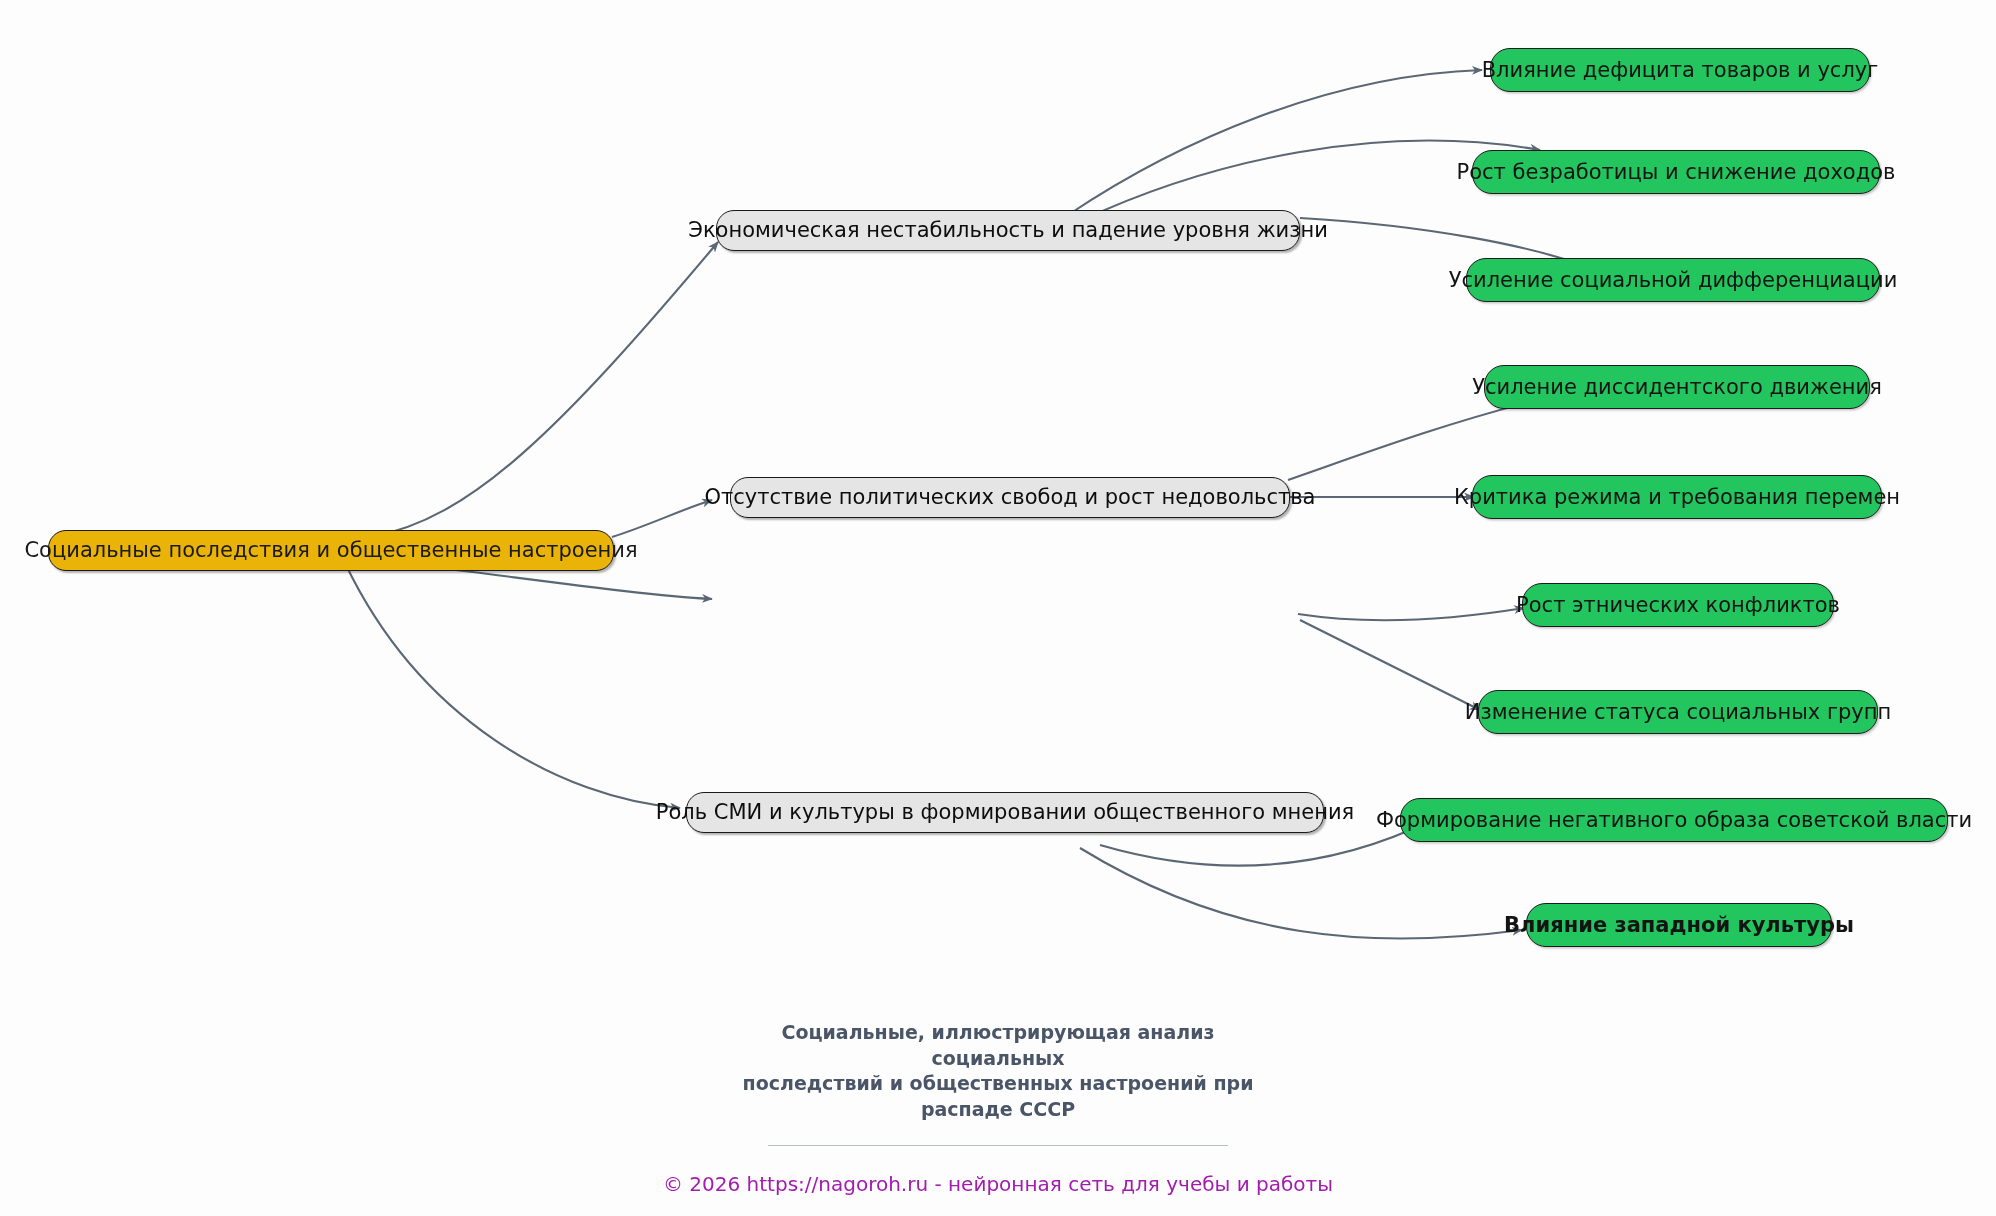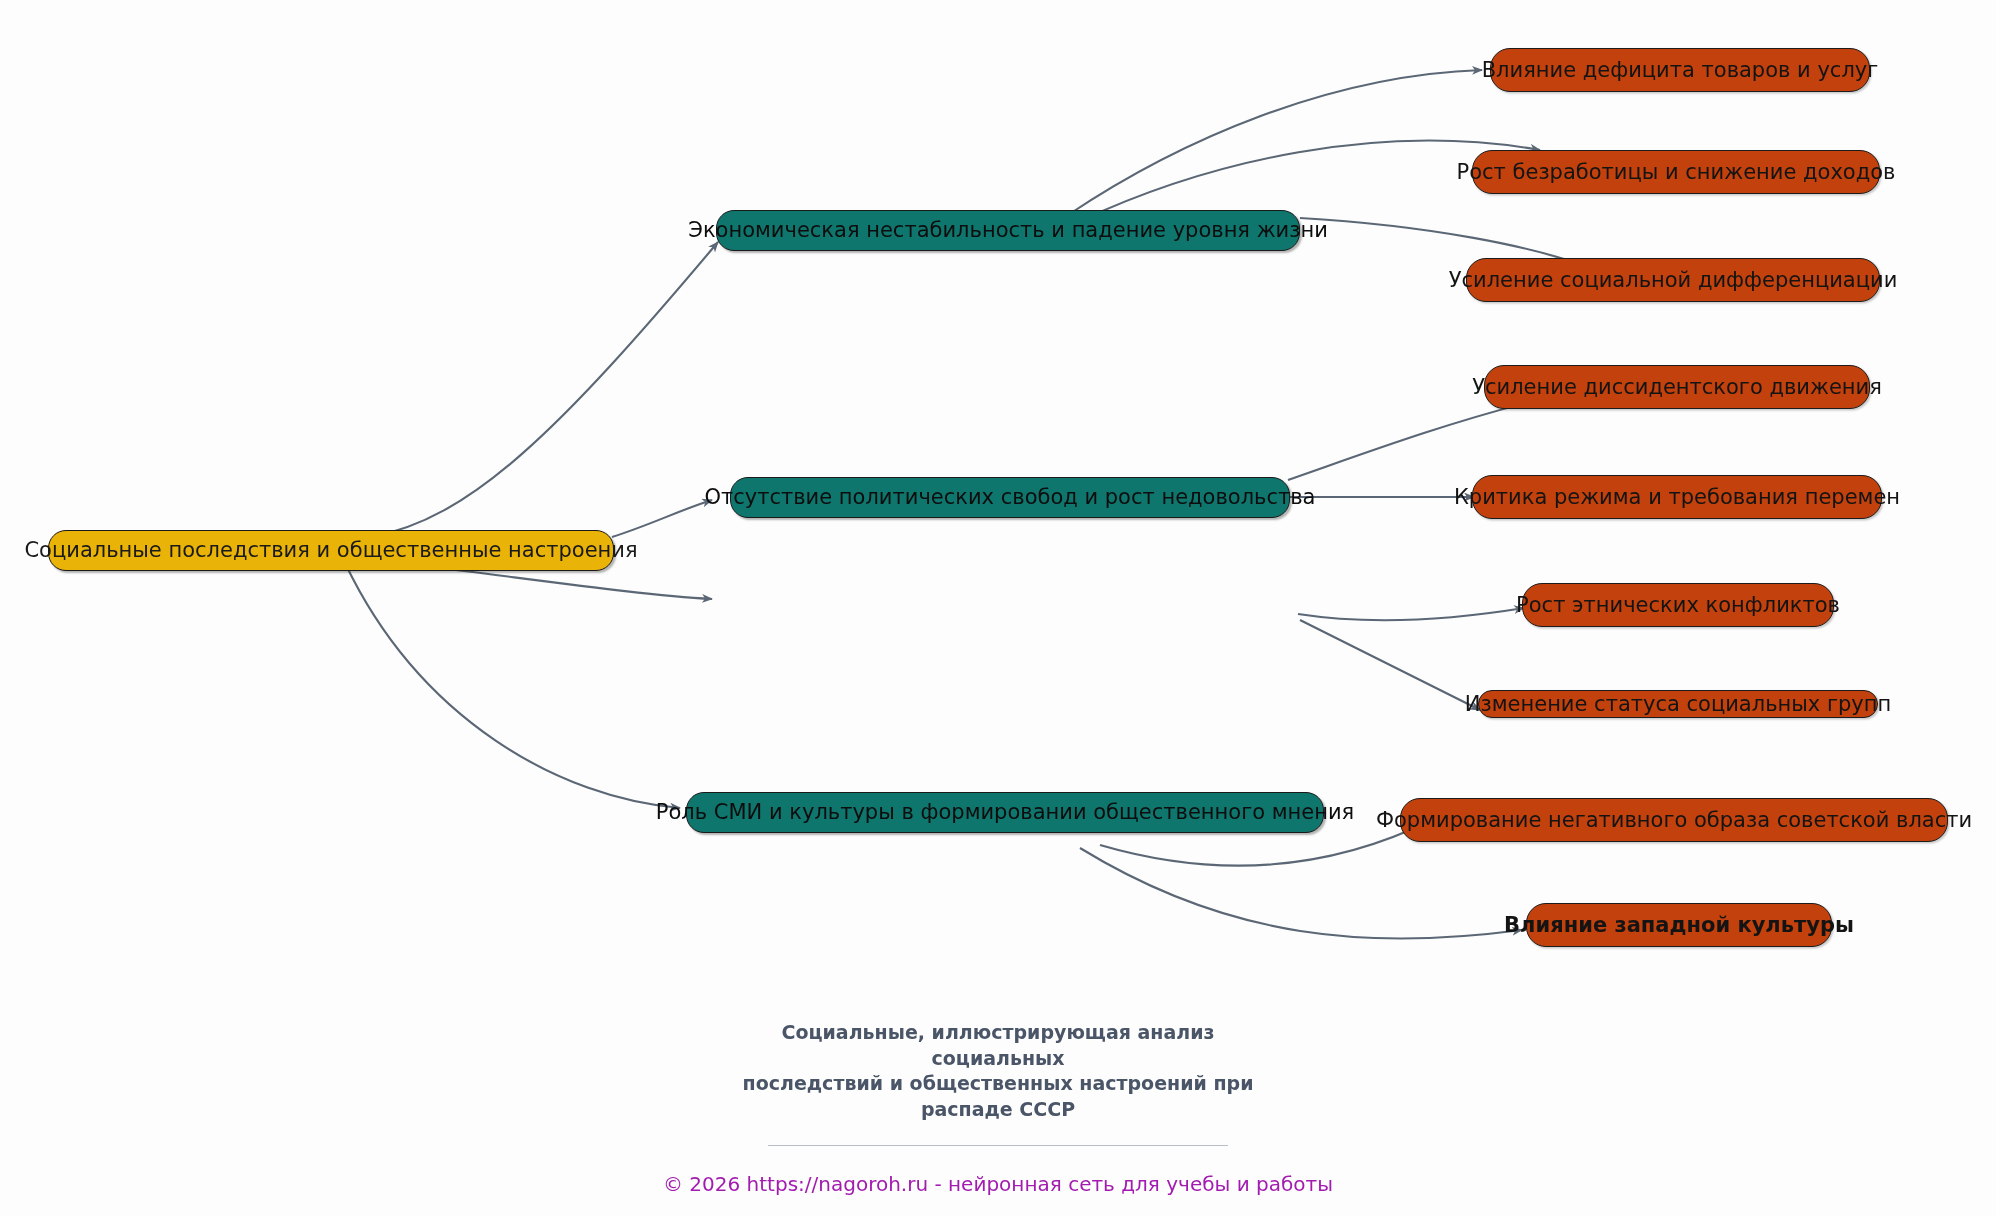--- a/index.html
+++ b/index.html
@@ -37,28 +37,28 @@
     border-radius: 18px;
   }
   .node-root {
     background: #eab308;
     border: 1.6px solid #1a1a1a;
     color: #1a1a1a;
     font-size: 21px;
     box-shadow: 2px 2px 2px rgba(40,40,40,0.35);
   }
   .node-branch {
-    background: #0f766e;
+    background: #e5e5e5;
     border: 1.6px solid #1a1a1a;
     color: #0d0d0d;
     font-size: 21px;
     box-shadow: 2px 2px 2px rgba(40,40,40,0.35);
   }
   .node-leaf {
-    background: #c2410c;
+    background: #22c55e;
     border: 1.5px solid #1c1c1c;
     color: #141414;
     font-size: 21px;
     border-radius: 20px;
     box-shadow: 1.5px 1.5px 2px rgba(60,60,60,0.28);
   }
   .node-label {
     padding: 0 16px;
     line-height: 1;
   }
@@ -160,21 +160,21 @@
   </div>
 
   <div class="node node-leaf" style="left:1472px; top:475px; width:410px; height:44px;">
     <span class="node-label">Критика режима и требования перемен</span>
   </div>
 
   <div class="node node-leaf" style="left:1522px; top:583px; width:312px; height:44px;">
     <span class="node-label">Рост этнических конфликтов</span>
   </div>
 
-  <div class="node node-leaf" style="left:1478px; top:690px; width:400px; height:28px;">
+  <div class="node node-leaf" style="left:1478px; top:690px; width:400px; height:44px;">
     <span class="node-label">Изменение статуса социальных групп</span>
   </div>
 
   <div class="node node-leaf" style="left:1400px; top:798px; width:548px; height:44px;">
     <span class="node-label">Формирование негативного образа советской власти</span>
   </div>
 
   <div class="node node-leaf" style="left:1526px; top:903px; width:306px; height:44px;font-weight:bold;">
     <span class="node-label">Влияние западной культуры</span>
   </div>

